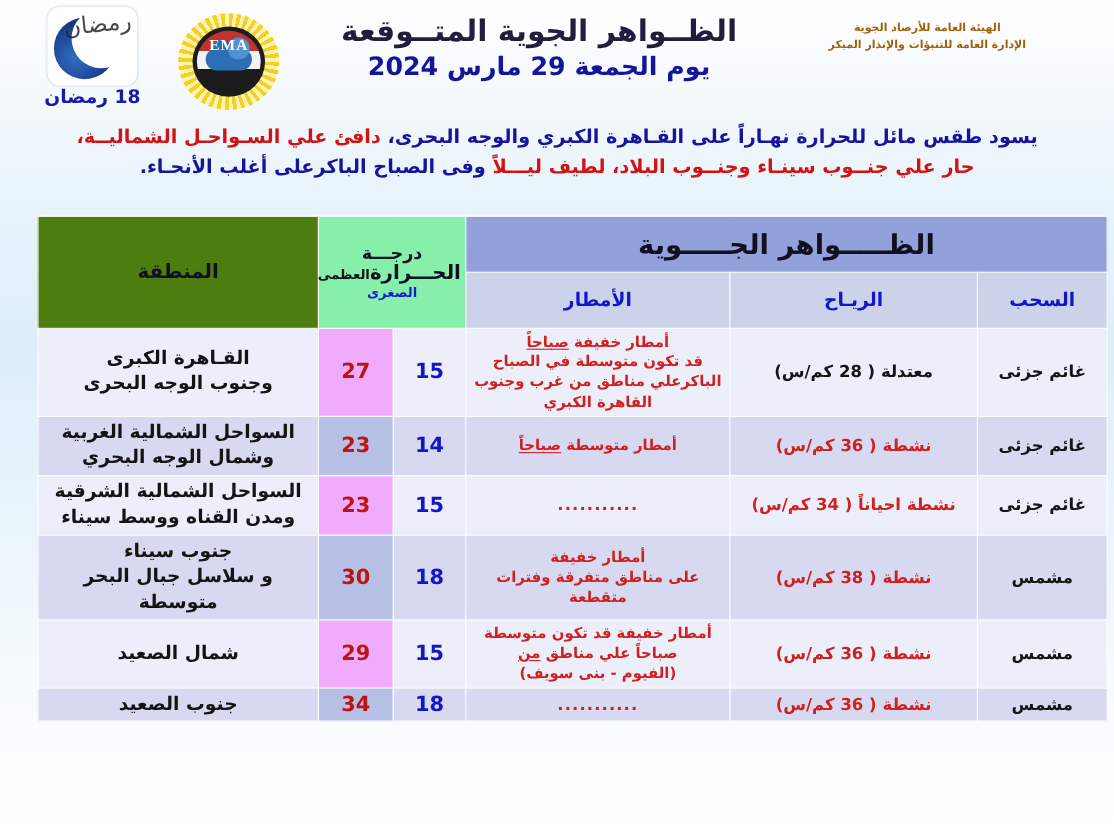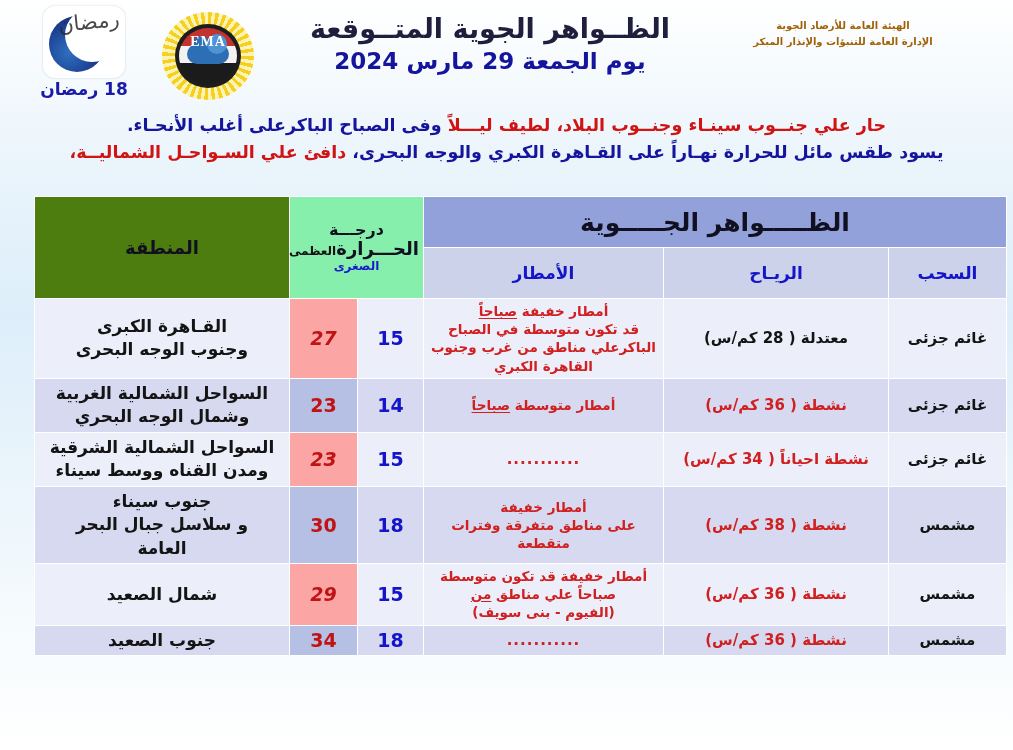--- a/index.html
+++ b/index.html
@@ -288,21 +288,21 @@
     white-space: nowrap;
   }
   td.wind.black { color: #141414; }
   td.cloud {
     font-size: 15px;
     font-weight: bold;
     color: #141414;
   }
   tr.r-a td { background-color: #eceefa; }
   tr.r-b td { background-color: #d6d9ef; }
-  tr.r-a td.tmax { background-color: #fca5a5; font-style: italic; }
+  tr.r-a td.tmax { background-color: #f0abfc; }
   tr.r-b td.tmax { background-color: #b6bfe4; }
 
   .col-cloud { width: 118px; }
   .col-wind  { width: 225px; }
   .col-rain  { width: 240px; }
   .col-tmin  { width: 66px; }
   .col-tmax  { width: 68px; }
   .col-region{ width: 255px; }
 </style>
 </head>
@@ -334,24 +334,24 @@
   </div>
 
   <div class="org-block">
     <div class="org-line">الهيئة العامة للأرصاد الجوية</div>
     <div class="org-line">الإدارة العامة للتنبؤات والإنذار المبكر</div>
   </div>
 </div>
 
 <div class="summary">
   <div class="summary-line">
+    <span>يسود طقس مائل للحرارة نهـاراً على القـاهرة الكبري والوجه البحرى، </span><span class="hot">دافئ علي السـواحـل الشماليــة،</span>
+  </div>
+  <div class="summary-line">
     <span class="hot">حار علي جنــوب سينـاء وجنــوب البلاد، </span><span class="hot">لطيف ليـــلاً </span><span>وفى الصباح الباكرعلى أغلب الأنحـاء.</span>
-  </div>
-  <div class="summary-line">
-    <span>يسود طقس مائل للحرارة نهـاراً على القـاهرة الكبري والوجه البحرى، </span><span class="hot">دافئ علي السـواحـل الشماليــة،</span>
   </div>
 </div>
 
 <div class="table-wrap">
   <table class="fc">
     <colgroup>
       <col class="col-cloud">
         <col class="col-wind">
         <col class="col-rain">
       <col class="col-tmin">
@@ -424,21 +424,21 @@
           <td class="wind">نشطة ( 38 كم/س)</td>
           <td class="rain">
             <div>أمطار خفيفة</div>
             <div>على مناطق متفرقة وفترات متقطعة</div>
           </td>
           <td class="tmin">18</td>
           <td class="tmax">30</td>
           <td class="region">
             <div>جنوب سيناء</div>
             <div>و سلاسل جبال البحر</div>
-            <div>العامة</div>
+            <div>متوسطة</div>
           </td>
         </tr>
         <tr class="r-a">
           <td class="cloud">مشمس</td>
           <td class="wind">نشطة ( 36 كم/س)</td>
           <td class="rain">
             <div>أمطار خفيفة قد تكون متوسطة</div>
             <div>صباحاً علي مناطق <span class="u">من</span></div>
             <div>(الفيوم - بنى سويف)</div>
           </td>

